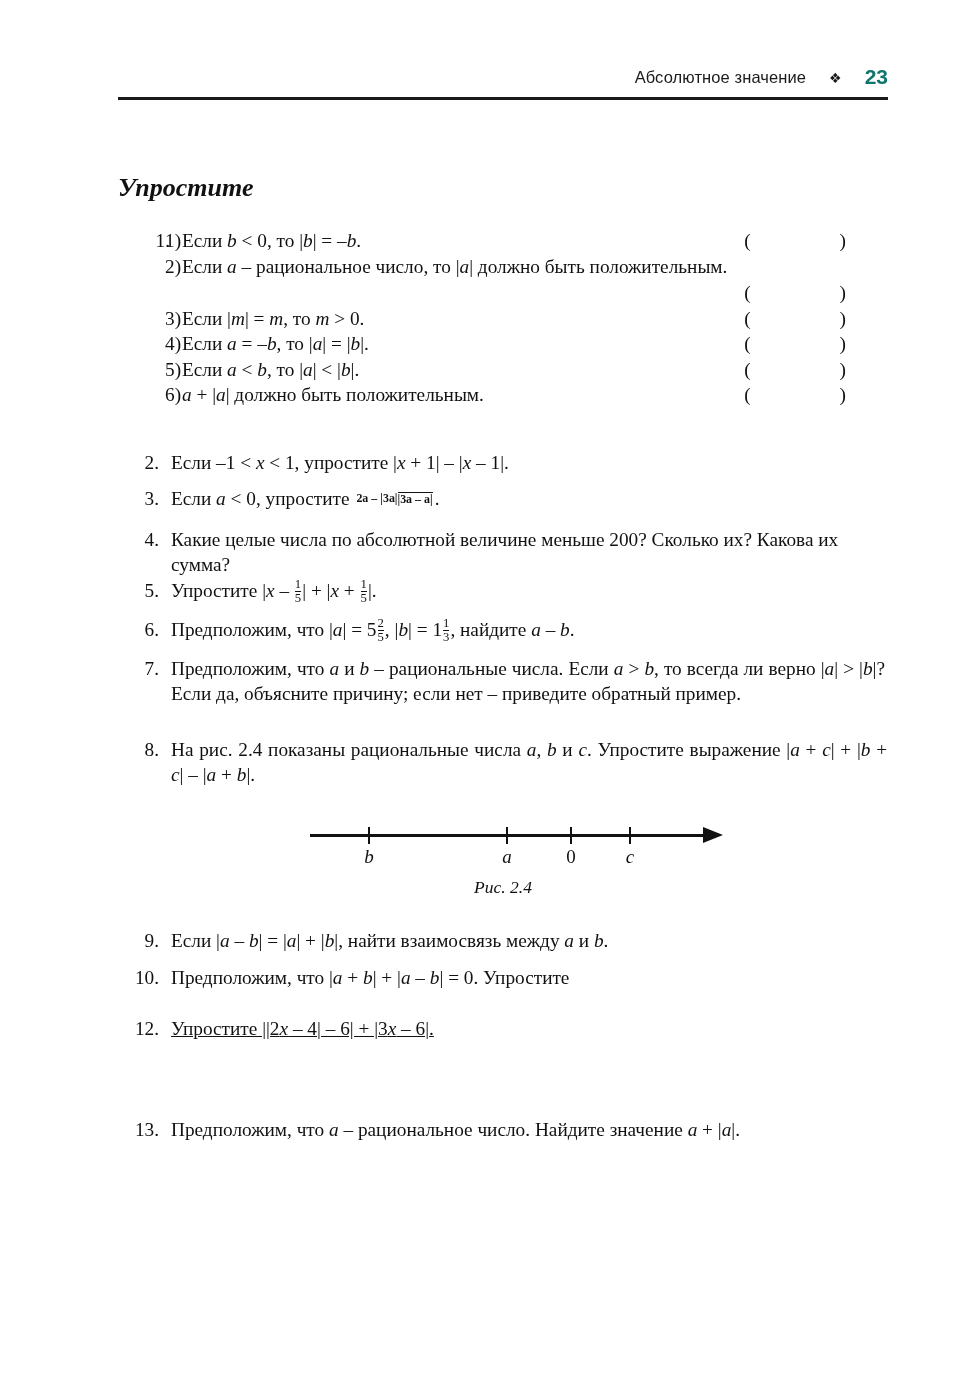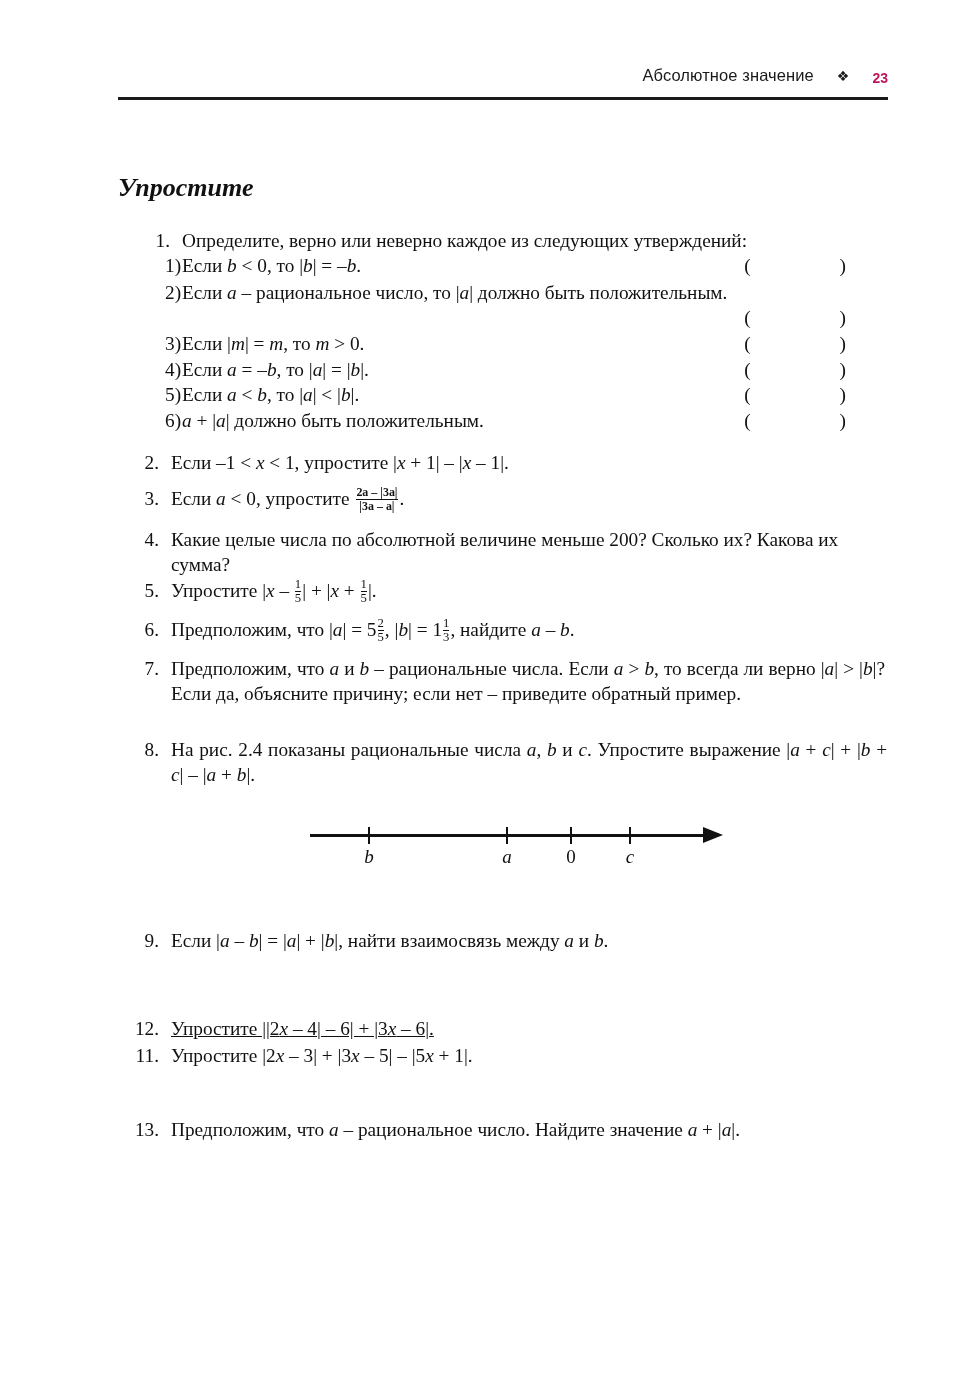--- a/index.html
+++ b/index.html
@@ -41,22 +41,22 @@
   }
   .header-diamond {
     font-size: 14px;
     color: #1a1a1a;
     line-height: 1;
     padding-bottom: 1px;
   }
   .header-page {
     font-family: "Liberation Sans", sans-serif;
     font-weight: bold;
-    font-size: 14px;
-    color: #be185d;
+    font-size: 21px;
+    color: #0f766e;
     line-height: 1;
   }
   .header-rule {
     position: absolute;
     left: 118px;
     top: 97px;
     width: 770px;
     height: 3px;
     background: #1a1a1a;
   }
@@ -125,21 +125,21 @@
     margin: 0 1px;
     position: relative;
     top: -1px;
   }
   .frac .den {
     border-top: 1.2px solid #111;
     padding-top: 0px;
   }
   .bigfrac {
     display: inline-flex;
-    flex-direction: column;
+    flex-direction: row;
     vertical-align: middle;
     text-align: center;
     font-size: 0.62em;
     font-weight: bold;
     line-height: 1.12;
     margin: 0 2px;
     position: relative;
     top: -1px;
   }
   .bigfrac .den { border-top: 1.4px solid #111; }
@@ -215,21 +215,20 @@
     <span class="header-page">23</span>
   </div>
   <div class="header-rule"></div>
 
 
   <div class="section-title">Упростите</div>
 
   <div class="ex" style="left:130px; top:228px; width:758px;">
     <span class="num">1.</span>
     <span class="body">
-      <span>Определите, верно или неверно каждое из следующих утверждений:</span>
 
       <span class="subline">
         Если <span class="itl">b</span> &lt; 0, то |<span class="itl">b</span>| = –<span class="itl">b</span>.
         <span class="brackets">(&nbsp;)</span>
         <span style="position:absolute; left:-17px; top:0;">1)</span>
       </span>
 
       <span class="subline" style="margin-top:1px;">
         Если <span class="itl">a</span> – рациональное число, то |<span class="itl">a</span>| должно быть положительным.
         <span style="position:absolute; left:-17px; top:0;">2)</span>
@@ -339,37 +338,38 @@
     <div class="tick" style="left:250px;"></div>
     <div class="tick" style="left:388px;"></div>
     <div class="tick" style="left:452px;"></div>
     <div class="tick" style="left:511px;"></div>
 
     <div class="tlabel" style="left:251px;">b</div>
     <div class="tlabel" style="left:389px;">a</div>
     <div class="tlabel up" style="left:453px;">0</div>
     <div class="tlabel" style="left:512px;">c</div>
 
+    <div class="fig-caption">Рис. 2.4</div>
   </div>
 
   <div class="ex" style="left:119px; top:928px; width:760px;">
     <span class="num">9.</span>
     <span class="body">
       Если |<span class="itl">a</span> – <span class="itl">b</span>| = |<span class="itl">a</span>| + |<span class="itl">b</span>|, найти взаимосвязь между <span class="itl">a</span> и <span class="itl">b</span>.
     </span>
   </div>
 
-
-
-  <div class="ex" style="left:119px; top:1043px; width:760px;">
-    <span class="num">11.</span>
-    <span class="body">
-      Упростите |2<span class="itl">x</span> – 3| + |3<span class="itl">x</span> – 5| – |5<span class="itl">x</span> + 1|.
-    </span>
-  </div>
+  <div class="ex" style="left:119px; top:965px; width:760px;">
+    <span class="num">10.</span>
+    <span class="body">
+      Предположим, что |<span class="itl">a</span> + <span class="itl">b</span>| + |<span class="itl">a</span> – <span class="itl">b</span>| = 0. Упростите
+    </span>
+  </div>
+
+
 
   <div class="ex" style="left:119px; top:1016px; width:760px;text-decoration:underline;">
     <span class="num">12.</span>
     <span class="body">
       Упростите ||2<span class="itl">x</span> – 4| – 6| + |3<span class="itl">x</span> – 6|.
     </span>
   </div>
 
   <div class="ex" style="left:119px; top:1117px; width:760px;">
     <span class="num">13.</span>

